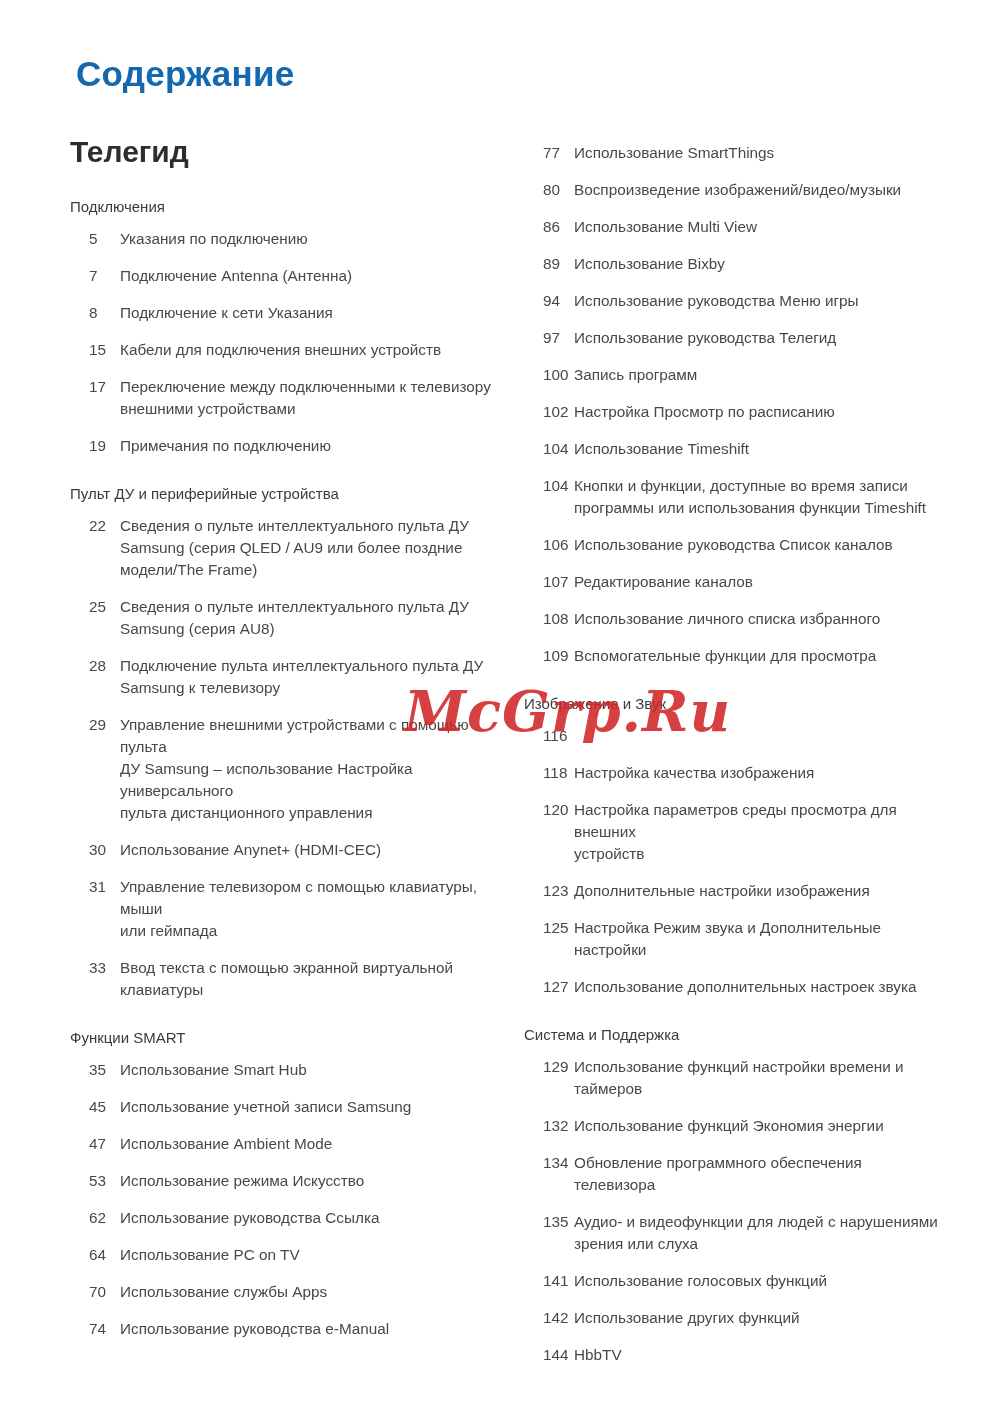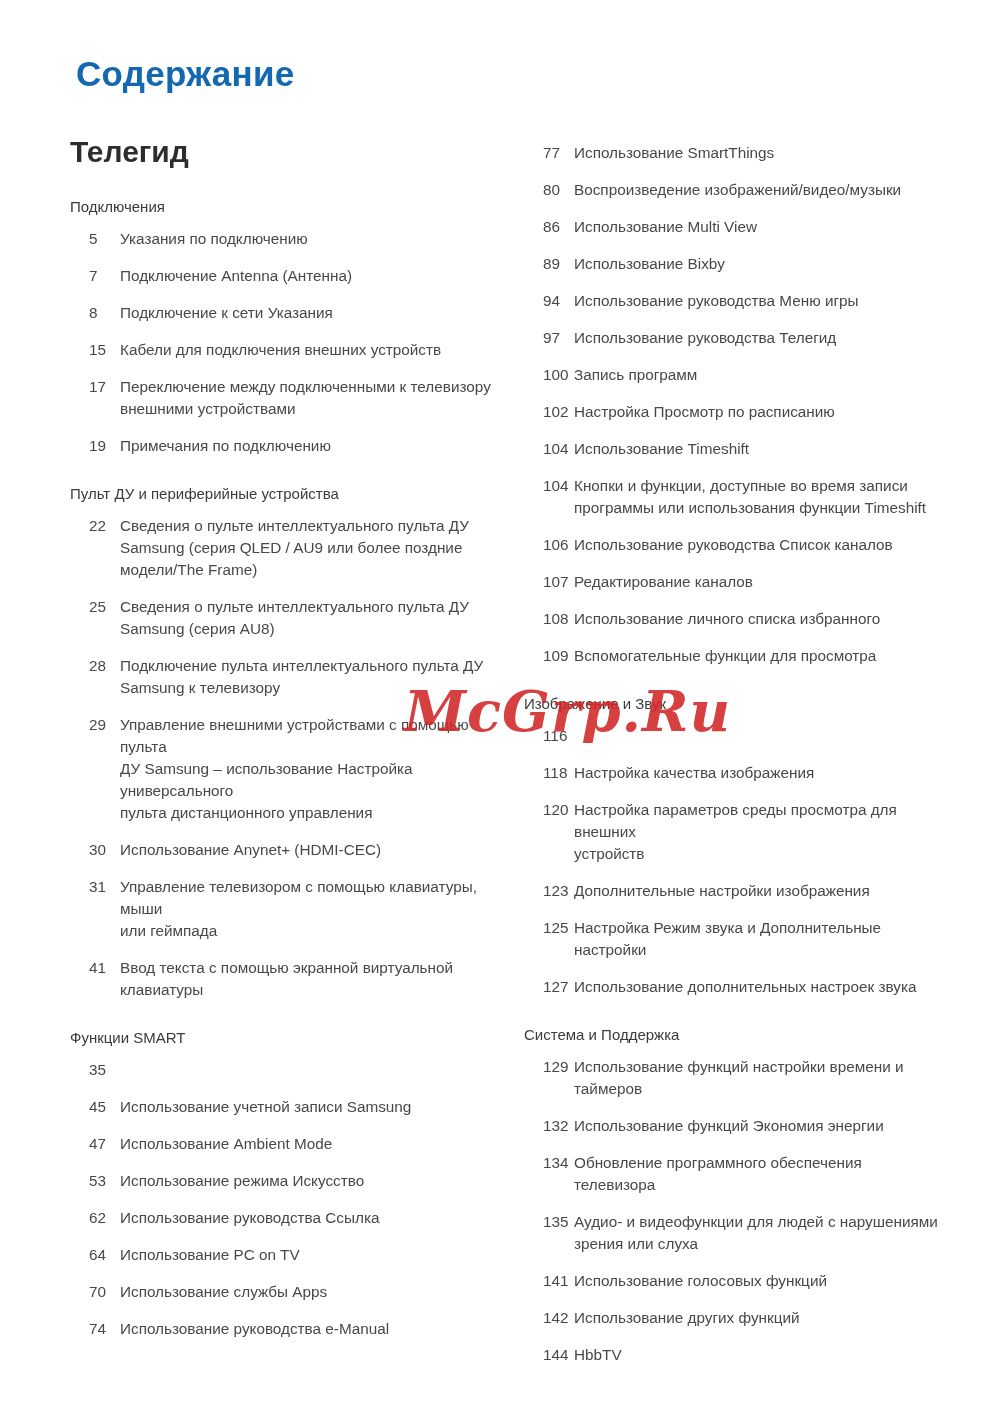--- a/index.html
+++ b/index.html
@@ -134,29 +134,30 @@
           <div class="toc-item">
             <span class="pagenum">30</span>
             <span class="item-text">Использование Anynet+ (HDMI-CEC)</span>
           </div>
           <div class="toc-item">
             <span class="pagenum">31</span>
             <span class="item-text">Управление телевизором с помощью клавиатуры, мыши
 или геймпада</span>
           </div>
           <div class="toc-item">
-            <span class="pagenum">41</span>
+            <span class="pagenum">33</span>
             <span class="item-text">Ввод текста с помощью экранной виртуальной
 клавиатуры</span>
           </div>
         </section>
         <section class="toc-section">
           <h3 class="section-heading">Функции SMART</h3>
           <div class="toc-item">
             <span class="pagenum">35</span>
+            <span class="item-text">Использование Smart Hub</span>
           </div>
           <div class="toc-item">
             <span class="pagenum">45</span>
             <span class="item-text">Использование учетной записи Samsung</span>
           </div>
           <div class="toc-item">
             <span class="pagenum">47</span>
             <span class="item-text">Использование Ambient Mode</span>
           </div>
           <div class="toc-item">

